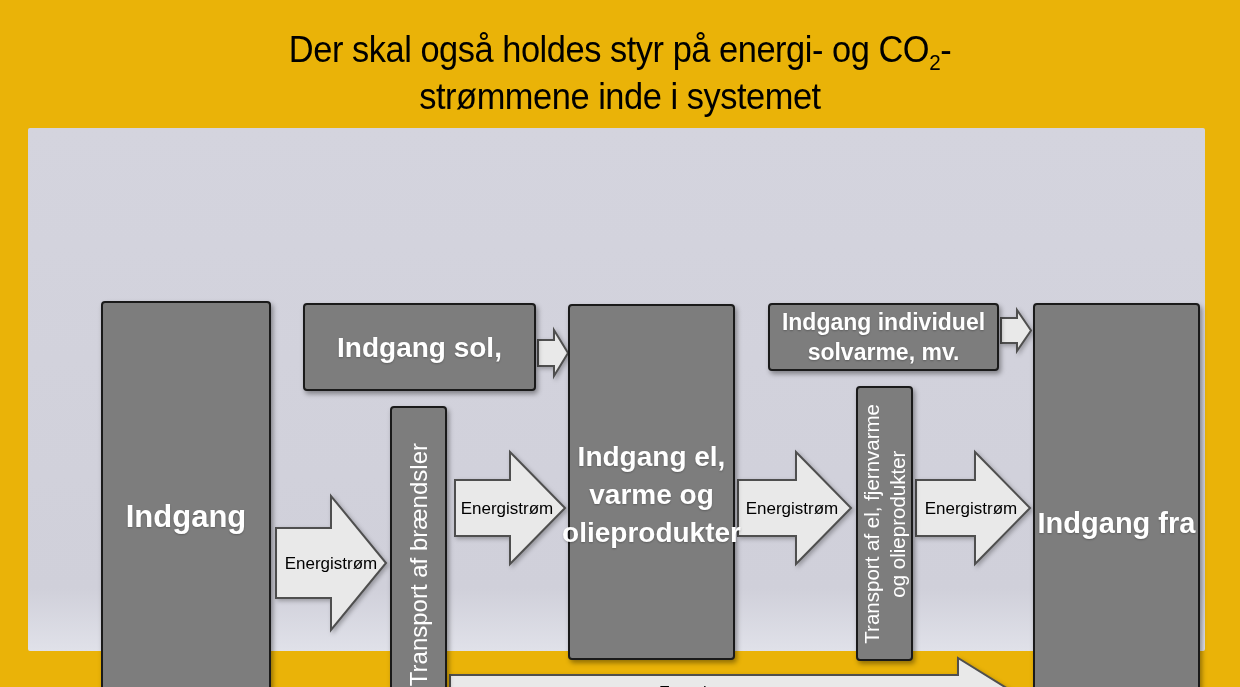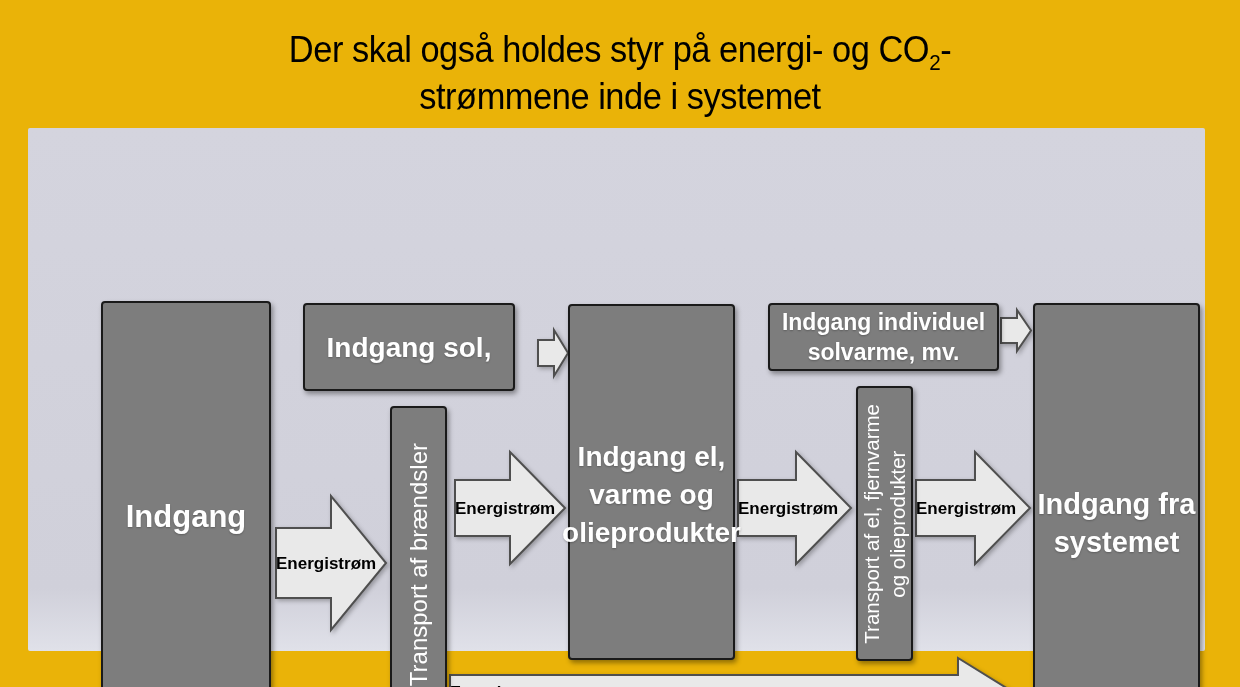--- a/index.html
+++ b/index.html
@@ -25,40 +25,40 @@
   
   .box{
     position:absolute;box-sizing:border-box;
     background:#7d7d7d;border:2.5px solid #1a1a1a;border-radius:4px;
     box-shadow:2px 3px 5px rgba(0,0,0,0.38);
     color:#fff;display:flex;flex-direction:column;align-items:center;justify-content:center;
     text-align:center;font-weight:700;
     text-shadow:0 1px 2px rgba(0,0,0,0.25);
   }
   .b-braendsler{left:73px;top:173px;width:170px;height:423px;font-size:31px;line-height:43px;padding-top:8px;}
-  .b-sol{left:275px;top:175px;width:212px;height:88px;font-size:28px;line-height:39px;}
+  .b-sol{left:275px;top:175px;width:233px;height:88px;font-size:28px;line-height:39px;}
   .b-el{left:540px;top:176px;width:167px;height:356px;font-size:28px;line-height:38px;padding-top:26px;}
   .b-individuel{left:740px;top:175px;width:231px;height:68px;font-size:23px;line-height:30px;}
   .b-udgang{left:1005px;top:175px;width:167px;height:421px;font-size:29px;line-height:38px;padding-top:18px;}
   .vbox{font-weight:400;text-shadow:none;}
   .b-tbraendsler{left:362px;top:278px;width:57px;height:317px;font-size:24px;}
   .b-tel{left:828px;top:258px;width:57px;height:275px;font-size:20.5px;}
   .vtext{
     writing-mode:vertical-rl;transform:rotate(180deg);
     line-height:26px;white-space:nowrap;text-align:center;
   }
   .b-tbraendsler .vtext{line-height:30px;}
   
   .arrow{position:absolute;}
   .arrow svg{position:absolute;left:0;top:0;overflow:visible;display:block;
     filter:drop-shadow(2px 2px 2px rgba(0,0,0,0.28));}
   .arrow polygon{fill:#e9e9e9;stroke:#4f4f4f;stroke-width:2;stroke-linejoin:miter;}
   .arrow-label{
-    position:absolute;color:#000;font-weight:700;font-size:17px;
-    white-space:nowrap;
+    position:absolute;color:#000;font-weight:400;font-size:17px;
+    text-align:center;white-space:nowrap;
   }
   .a1{left:248px;top:368px;width:110px;height:134px;}
   .a1 .arrow-label{left:0;width:110px;top:58px;}
   .a2{left:427px;top:324px;width:110px;height:112px;}
   .a2 .arrow-label{left:0;width:104px;top:47px;}
   .a3{left:710px;top:324px;width:113px;height:112px;}
   .a3 .arrow-label{left:0;width:108px;top:47px;}
   .a4{left:888px;top:324px;width:114px;height:112px;}
   .a4 .arrow-label{left:0;width:110px;top:47px;}
   .a5{left:510px;top:202px;width:30px;height:46px;}
@@ -150,17 +150,16 @@
 
     <div class="box vbox b-tel">
       <div class="vtext">
           <div>Transport af el, fjernvarme</div>
           <div>og olieprodukter</div>
         </div>
     </div>
 
     <div class="box b-udgang">
       <div>Indgang fra</div>
-      <div>systemet</div>
     </div>
 
   </div>
 </div>
 
 </body></html>

